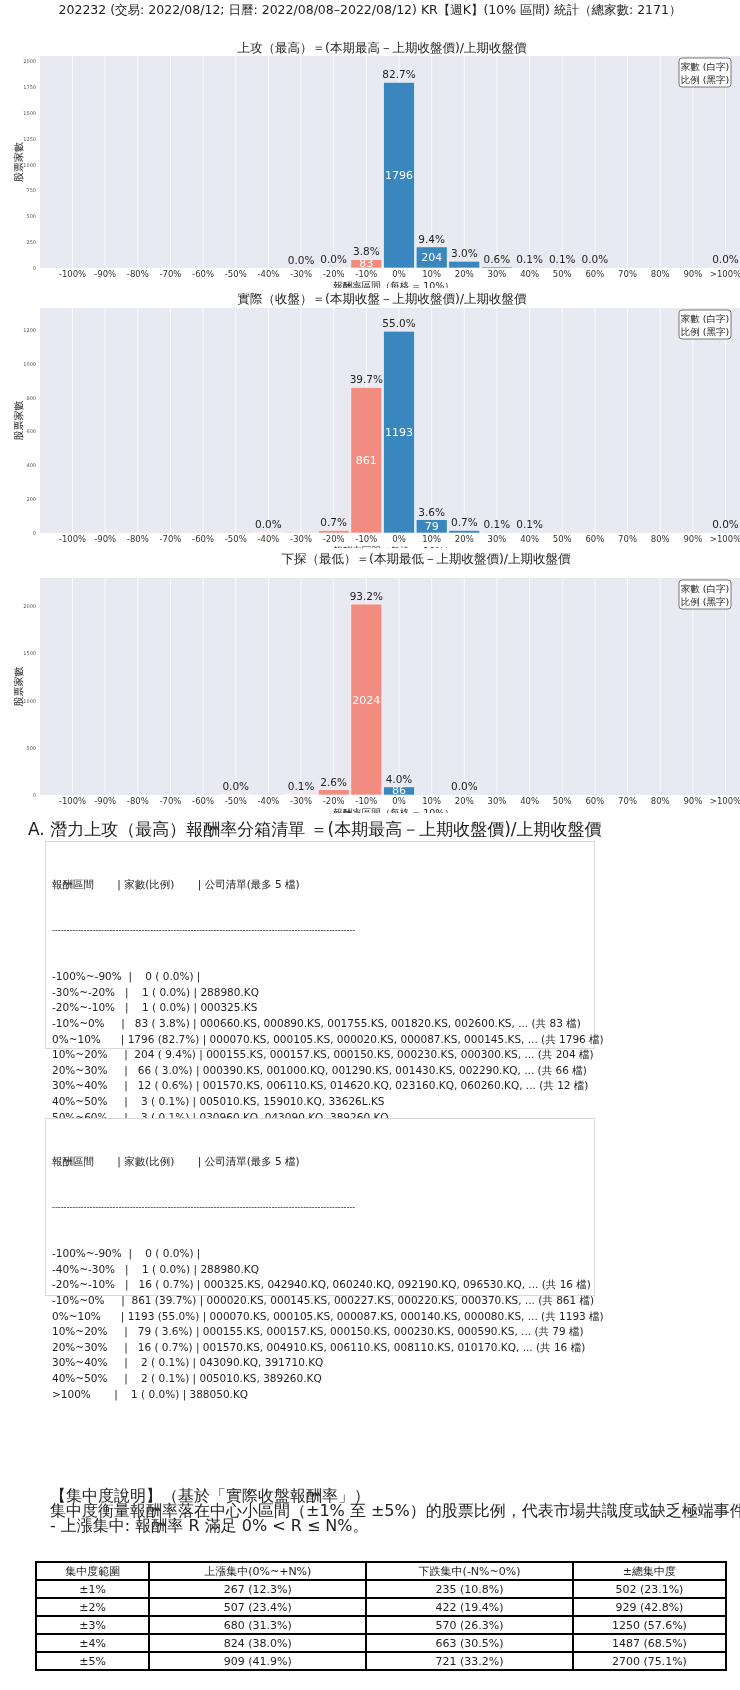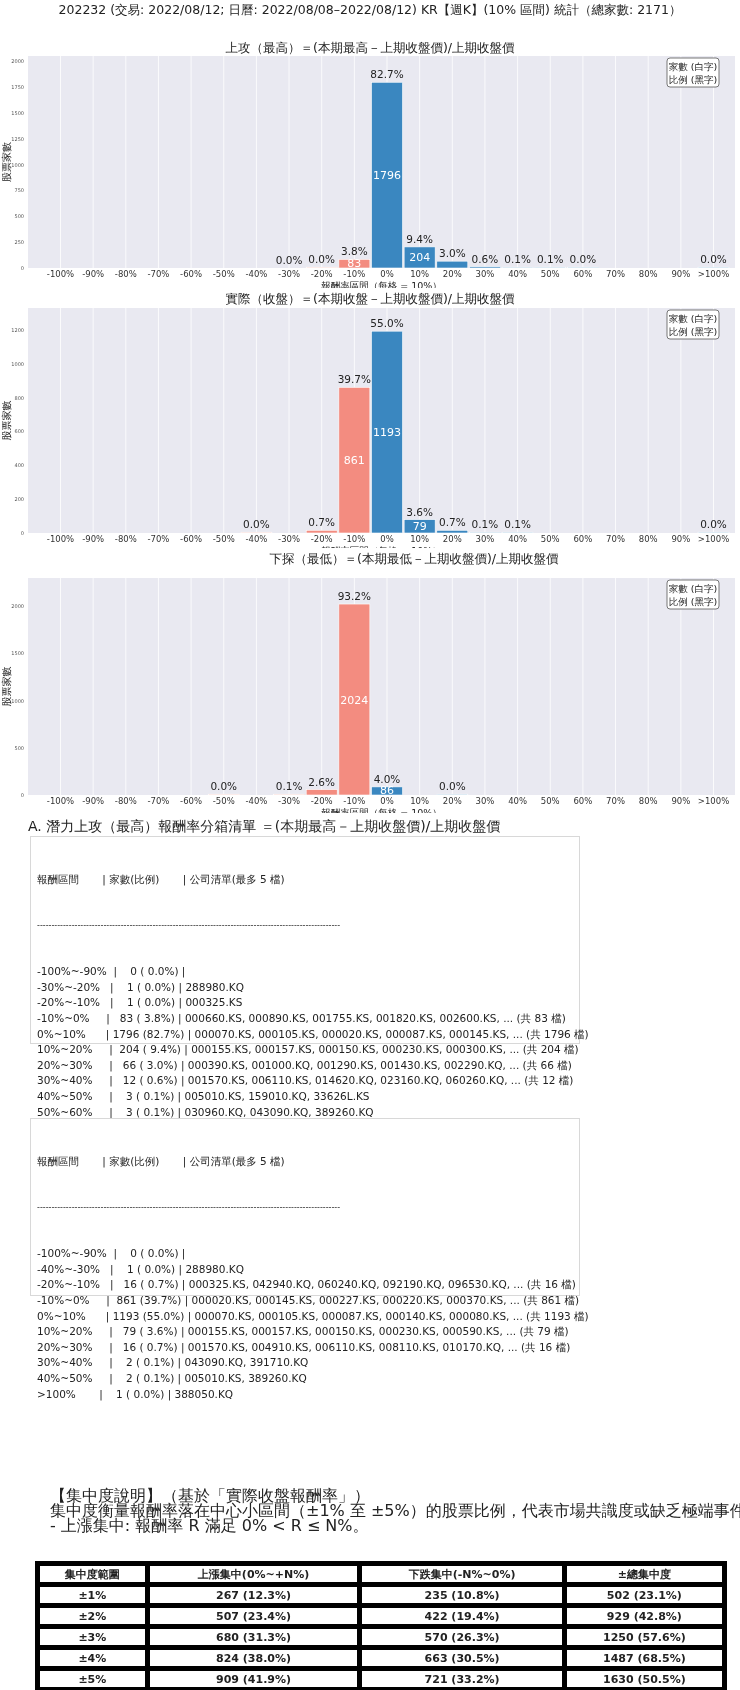--- a/index.html
+++ b/index.html
@@ -1,27 +1,27 @@
 <!DOCTYPE html>
 <html><head>
 <meta charset="utf-8">
 <style>
   html,body{margin:0;padding:0;background:#ffffff;}
   body{width:740px;height:1690px;position:relative;font-family:"DejaVu Sans","Liberation Sans",sans-serif;color:#222;overflow:hidden;}
   .main-title{position:absolute;left:0;top:2px;width:740px;text-align:center;font-size:12.5px;color:#222;}
-  .chart-wrap{position:absolute;left:0;width:627px;}
+  .chart-wrap{position:absolute;left:12px;width:627px;}
   .chart-title{position:absolute;left:0;width:740px;text-align:center;font-size:12.5px;color:#222;}
   svg text{font-family:"DejaVu Sans","Liberation Sans",sans-serif;}
   .section{position:absolute;left:28px;}
-  .section-title{font-size:14px;color:#222;white-space:nowrap;}
-  .list-box{border:1px solid #d8d8d8;margin-left:2px;padding:4px 6px 4px 6px;font-size:10.5px;line-height:15.6px;color:#222;white-space:pre;background:#fff;}
+  .section-title{font-size:17px;color:#222;white-space:nowrap;}
+  .list-box{border:1px solid #d8d8d8;margin-left:17px;padding:4px 6px 4px 6px;font-size:10.5px;line-height:15.6px;color:#222;white-space:pre;background:#fff;}
   .conc{position:absolute;left:50px;top:1488px;font-size:16px;line-height:15px;color:#222;}
   .conc div{white-space:nowrap;}
   table.conc-table{position:absolute;left:35px;top:1561px;width:692px;border-collapse:collapse;font-size:11px;color:#222;}
-  table.conc-table th,table.conc-table td{border:5px solid #000000;text-align:center;height:16px;padding:0;font-weight:bold;}
+  table.conc-table th,table.conc-table td{border:2px solid #000000;text-align:center;height:16px;padding:0;font-weight:normal;}
 </style>
 </head>
 <body>
 
 <div class="main-title">202232 (交易: 2022/08/12; 日曆: 2022/08/08–2022/08/12) KR【週K】(10% 區間) 統計（總家數: 2171）</div>
 
 <div class="chart-wrap" style="top:38px;height:250px;">
   <div class="chart-title" style="top:2px;">上攻（最高）＝(本期最高－上期收盤價)/上期收盤價</div>
   <svg class="chart-svg" width="740" height="250">
       <rect x="28" y="18" width="707" height="212" fill="#e9e9f1"></rect>
@@ -323,16 +323,16 @@
       <tr>
         <td>±4%</td>
         <td>824 (38.0%)</td>
         <td>663 (30.5%)</td>
         <td>1487 (68.5%)</td>
       </tr>
       <tr>
         <td>±5%</td>
         <td>909 (41.9%)</td>
         <td>721 (33.2%)</td>
-        <td>1630 (50.5%)</td>
+        <td>2700 (75.1%)</td>
       </tr>
     </tbody>
 </table>
 
 </body></html>

